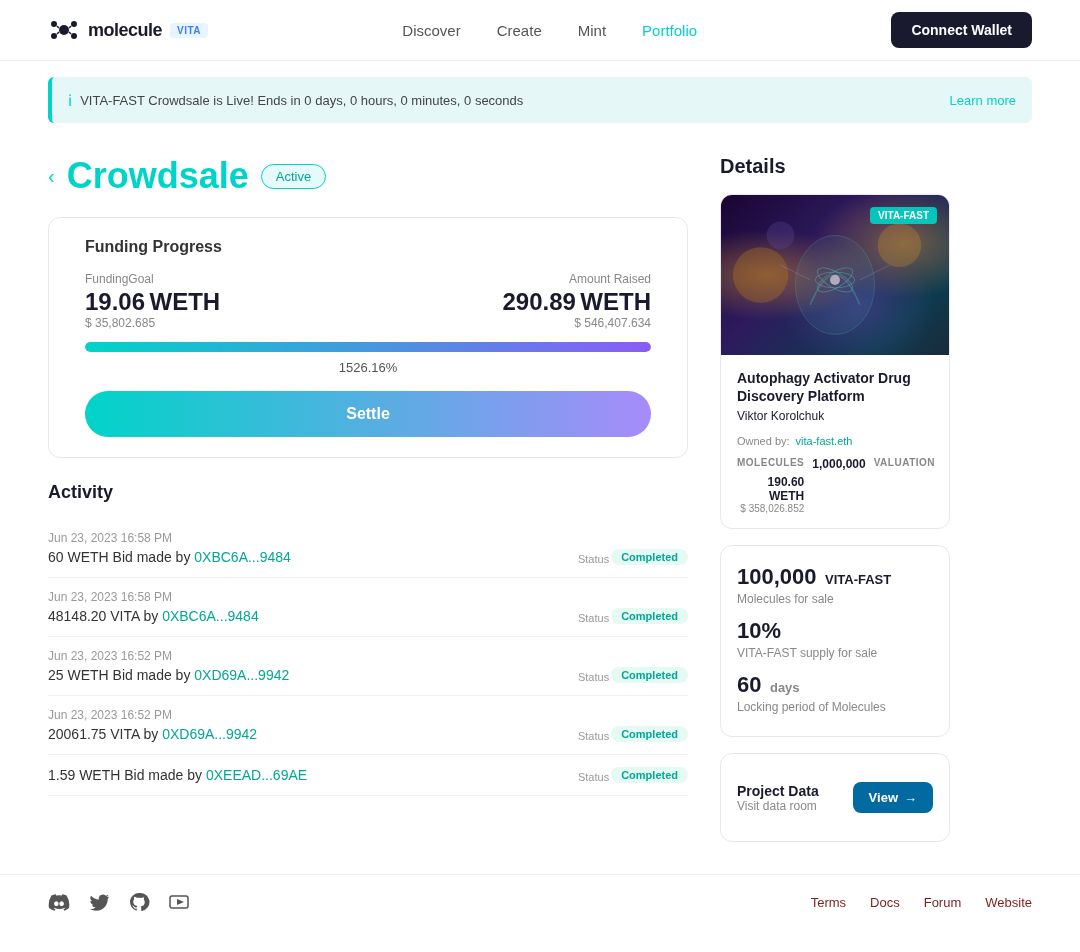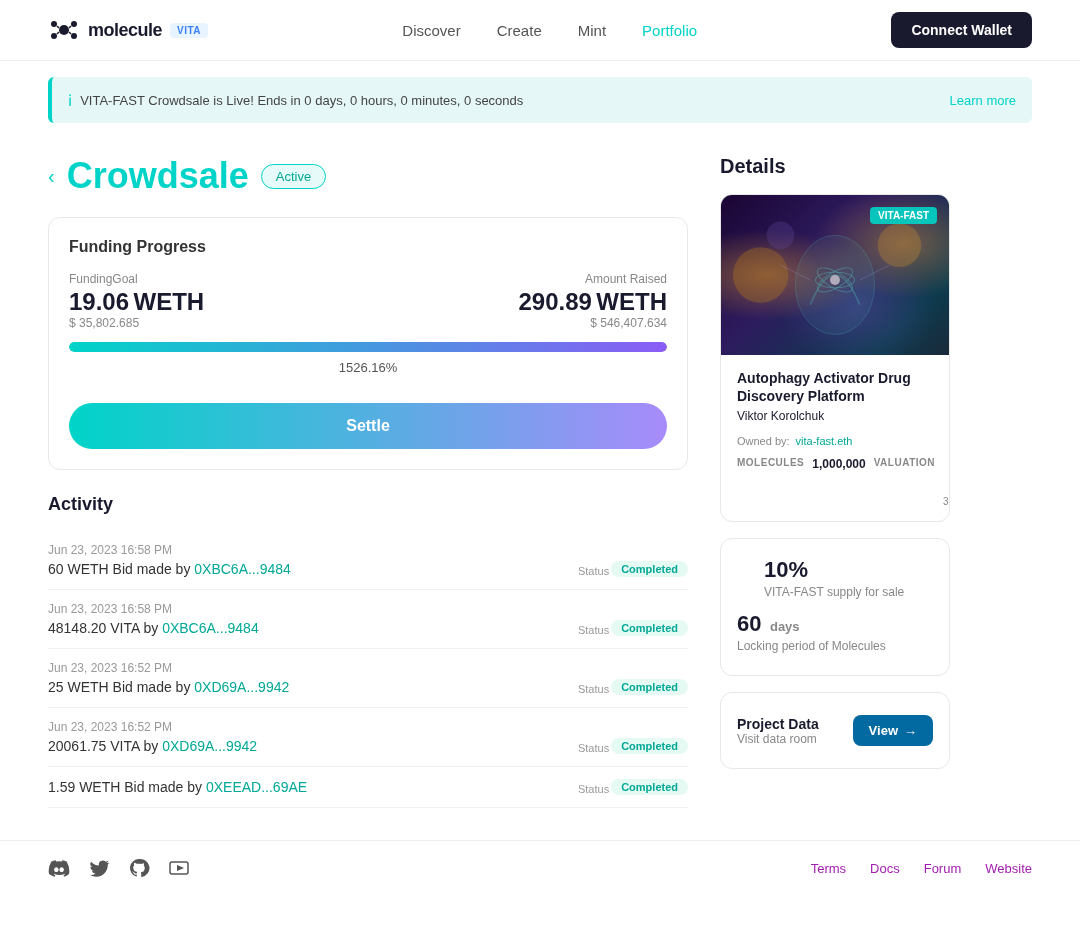--- a/index.html
+++ b/index.html
@@ -28,32 +28,32 @@
     .left-panel { flex: 1; max-width: 640px; }
     .right-panel { width: 230px; min-width: 230px; }
 
     
     .crowdsale-header { display: flex; align-items: center; gap: 12px; margin-bottom: 20px; }
     .back-arrow { color: #00d4c8; font-size: 20px; cursor: pointer; }
     .crowdsale-title { font-size: 36px; font-weight: 800; color: #00d4c8; }
     .active-badge { background: #e6faf9; color: #00a896; border: 1px solid #00d4c8; padding: 4px 14px; border-radius: 20px; font-size: 13px; font-weight: 400; }
 
     
-    .funding-section { background: #fff; border: 1px solid #e8e8e8; border-radius: 12px; padding: 20px 20px; margin-bottom: 24px; }
+    .funding-section { background: #fff; border: 1px solid #e8e8e8; border-radius: 12px; padding: 20px 36px; margin-bottom: 24px; }
     .funding-title { font-size: 16px; font-weight: 600; color: #333; margin-bottom: 16px; }
     .funding-stats { display: flex; justify-content: space-between; align-items: flex-start; margin-bottom: 12px; }
     .stat-group { display: flex; flex-direction: column; }
     .stat-label { font-size: 12px; color: #888; margin-bottom: 2px; }
     .stat-value { font-size: 24px; font-weight: 700; color: #1a1a2e; }
     .stat-sub { font-size: 12px; color: #888; }
     .stat-right { text-align: right; }
     .progress-bar-container { height: 10px; background: #e8e8e8; border-radius: 8px; overflow: hidden; margin-bottom: 8px; }
     .progress-bar { height: 100%; border-radius: 8px; background: linear-gradient(90deg, #00d4c8, #8b5cf6); }
     .progress-percent { text-align: center; font-size: 13px; color: #555; margin-top: 4px; }
-    .settle-btn { display: block; width: 100%; margin: 28px auto 0; background: linear-gradient(90deg, #00d4c8, #a78bfa); color: #fff; border: none; padding: 14px; border-radius: 30px; font-size: 16px; font-weight: 600; cursor: pointer; }
+    .settle-btn { display: block; width: 100%; margin: 16px auto 0; background: linear-gradient(90deg, #00d4c8, #a78bfa); color: #fff; border: none; padding: 14px; border-radius: 30px; font-size: 16px; font-weight: 600; cursor: pointer; }
 
     
     .activity-title { font-size: 18px; font-weight: 700; color: #1a1a2e; margin-bottom: 16px; }
     .activity-item { padding: 12px 0; border-bottom: 1px solid #f0f0f0; }
     .activity-date { font-size: 12px; color: #999; margin-bottom: 4px; }
     .activity-row { display: flex; align-items: center; justify-content: space-between; }
     .activity-desc { font-size: 14px; color: #333; }
     .activity-addr { color: #00a896; font-size: 14px; font-weight: 500; }
     .status-group { display: flex; flex-direction: row; align-items: flex-end; gap: 2px; }
     .status-label { font-size: 11px; color: #999; }
@@ -69,55 +69,55 @@
       radial-gradient(ellipse at 80% 30%, rgba(200,140,60,0.5) 0%, transparent 35%),
       radial-gradient(ellipse at 60% 70%, rgba(100,80,180,0.4) 0%, transparent 40%),
       linear-gradient(135deg, #1a0533 0%, #2d1b5e 40%, #0d3b4f 80%, #1a2a3a 100%); }
     .project-info { padding: 14px 16px; }
     .project-name { font-size: 14px; font-weight: 700; color: #1a1a2e; margin-bottom: 4px; line-height: 1.3; }
     .project-owner-row { display: flex; align-items: center; gap: 6px; margin-bottom: 12px; }
     .owner-name { font-size: 12px; color: #1a1a2e; font-weight: 500; }
     .owned-by-row { display: flex; align-items: flex-end; gap: 6px; margin-bottom: 10px; }
     .owned-by-label { font-size: 11px; color: #888; }
     .owned-by-val { font-size: 11px; color: #00a896; font-weight: 500; }
-    .project-metrics { display: grid; grid-template-columns: 1fr 1fr 1fr 1fr; gap: 4px 8px; font-size: 11px; }
+    .project-metrics { display: grid; grid-template-columns: 1fr 1fr 1fr; gap: 4px 8px; font-size: 11px; }
     .metric-key { color: #888; font-weight: 600; font-size: 10px; letter-spacing: 0.5px; }
     .metric-val { color: #1a1a2e; font-weight: 700; font-size: 12px; text-align: right; }
     .metric-sub { color: #888; font-size: 10px; text-align: right; }
 
     
     .token-info-card { border: 1px solid #e8e8e8; border-radius: 12px; padding: 18px 16px; margin-bottom: 16px; }
     .token-price-row { margin-bottom: 14px; }
     .token-price-val { font-size: 26px; font-weight: 800; color: #1a1a2e; }
     .token-price-unit { font-size: 14px; font-weight: 600; color: #1a1a2e; margin-left: 4px; }
     .token-price-label { font-size: 12px; color: #888; margin-top: 2px; }
     .token-stat-row { margin-bottom: 12px; }
     .token-stat-val { font-size: 22px; font-weight: 800; color: #1a1a2e; }
     .token-stat-unit { font-size: 13px; font-weight: 600; color: #1a1a2e; margin-left: 4px; }
     .token-stat-label { font-size: 12px; color: #888; margin-top: 2px; }
-    .token-percent-row { margin-bottom: 12px; margin-left: 27px; }
+    .token-percent-row { margin-bottom: 12px; }
     .token-percent-val { font-size: 22px; font-weight: 800; color: #1a1a2e; }
     .token-percent-label { font-size: 12px; color: #888; margin-top: 2px; }
     .token-days-row { margin-bottom: 4px; }
     .token-days-val { font-size: 22px; font-weight: 800; color: #1a1a2e; }
     .token-days-unit { font-size: 13px; font-weight: 600; color: #888; margin-left: 4px; }
     .token-days-label { font-size: 12px; color: #888; margin-top: 2px; }
 
     
-    .project-data-card { border: 1px solid #e8e8e8; border-radius: 12px; padding: 22px 16px; display: flex; align-items: center; justify-content: space-between; gap: 21px; }
+    .project-data-card { border: 1px solid #e8e8e8; border-radius: 12px; padding: 28px 16px; display: flex; align-items: center; justify-content: space-between; gap: 21px; }
     .project-data-title { font-size: 14px; font-weight: 700; color: #1a1a2e; }
     .project-data-sub { font-size: 12px; color: #888; }
     .view-btn { background: #0369a1; color: #fff; border: none; padding: 8px 16px; border-radius: 8px; font-size: 13px; font-weight: 600; cursor: pointer; display: flex; align-items: center; gap: 6px; }
 
     
     .footer { display: flex; align-items: center; justify-content: space-between; padding: 16px 48px; border-top: 1px solid #eee; }
     .social-icons { display: flex; align-items: center; gap: 18px; }
     .social-icon { width: 22px; height: 22px; color: #555; cursor: pointer; }
     .footer-links { display: flex; align-items: center; gap: 24px; }
-    .footer-link { font-size: 13px; color: #a21caf; cursor: pointer; text-decoration: none; }
+    .footer-link { font-size: 13px; color: #7f1d1d; cursor: pointer; text-decoration: none; }
   </style>
 </head>
 <body>
 
 <header class="header">
   <div class="logo-area">
     <svg class="logo-icon" viewBox="0 0 32 32" fill="none">
       <circle cx="16" cy="16" r="5" fill="#1a1a2e"></circle>
       <circle cx="6" cy="10" r="3" fill="#1a1a2e"></circle>
       <circle cx="26" cy="10" r="3" fill="#1a1a2e"></circle>
@@ -298,20 +298,27 @@
           <span class="metric-key">VALUATION</span>
           <div>
             <div class="metric-val">190.60 WETH</div>
             <div class="metric-sub">$ 358,026.852</div>
           </div>
         </div>
       </div>
     </div>
 
     <div class="token-info-card">
+      <div class="token-stat-row">
+        <div>
+          <span class="token-stat-val">100,000</span>
+          <span class="token-stat-unit">VITA-FAST</span>
+        </div>
+        <div class="token-stat-label">Molecules for sale</div>
+      </div>
       <div class="token-percent-row">
         <span class="token-percent-val">10%</span>
         <div class="token-percent-label">VITA-FAST supply for sale</div>
       </div>
       <div class="token-days-row">
         <div>
           <span class="token-days-val">60</span>
           <span class="token-days-unit">days</span>
         </div>
         <div class="token-days-label">Locking period of Molecules</div>

